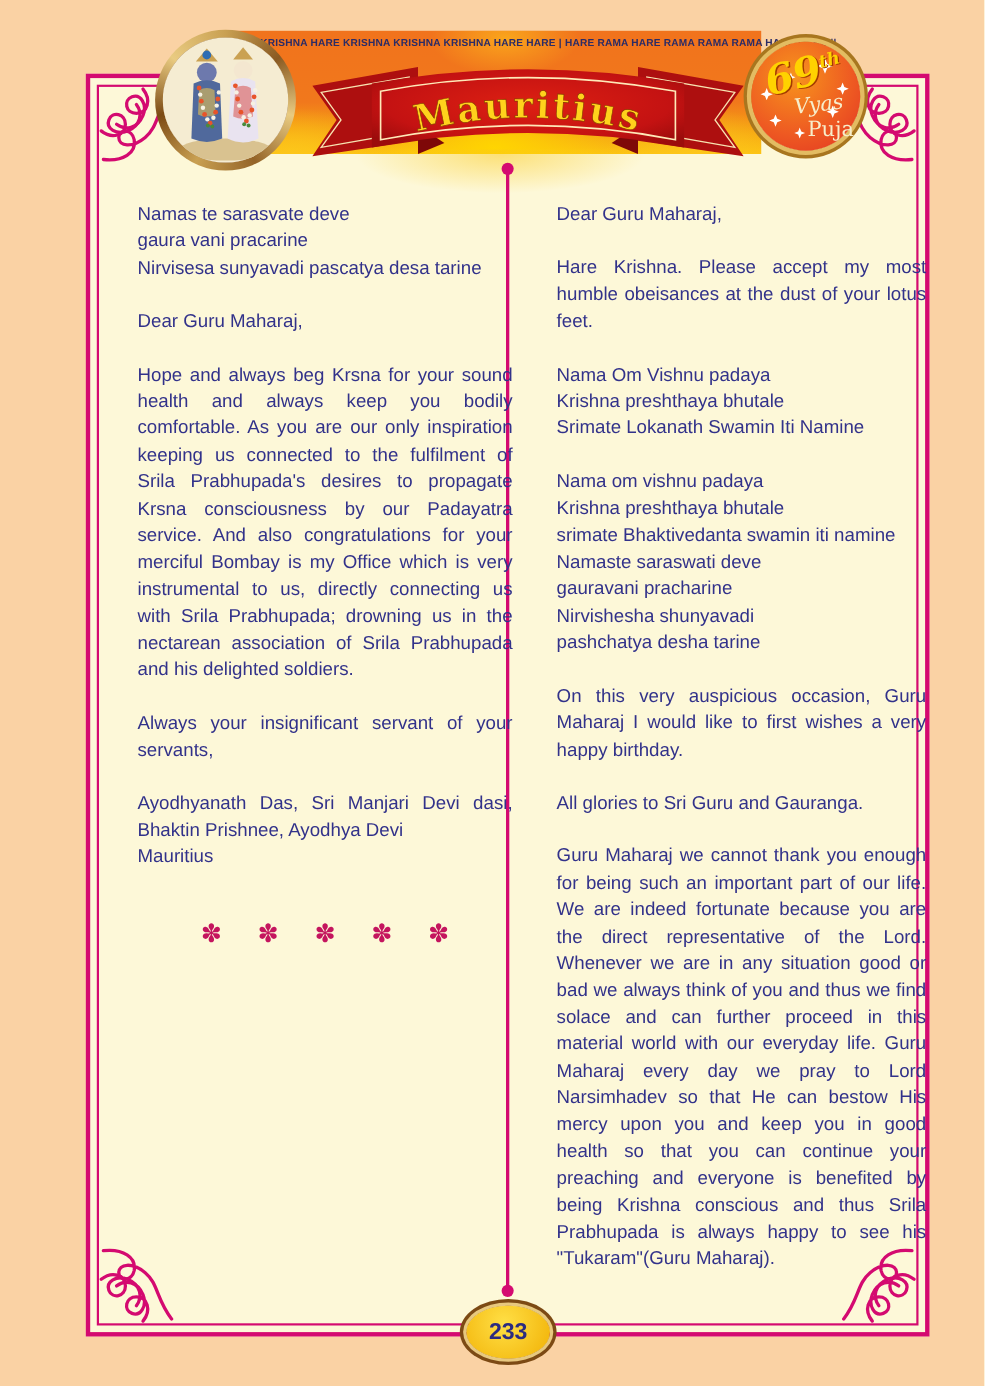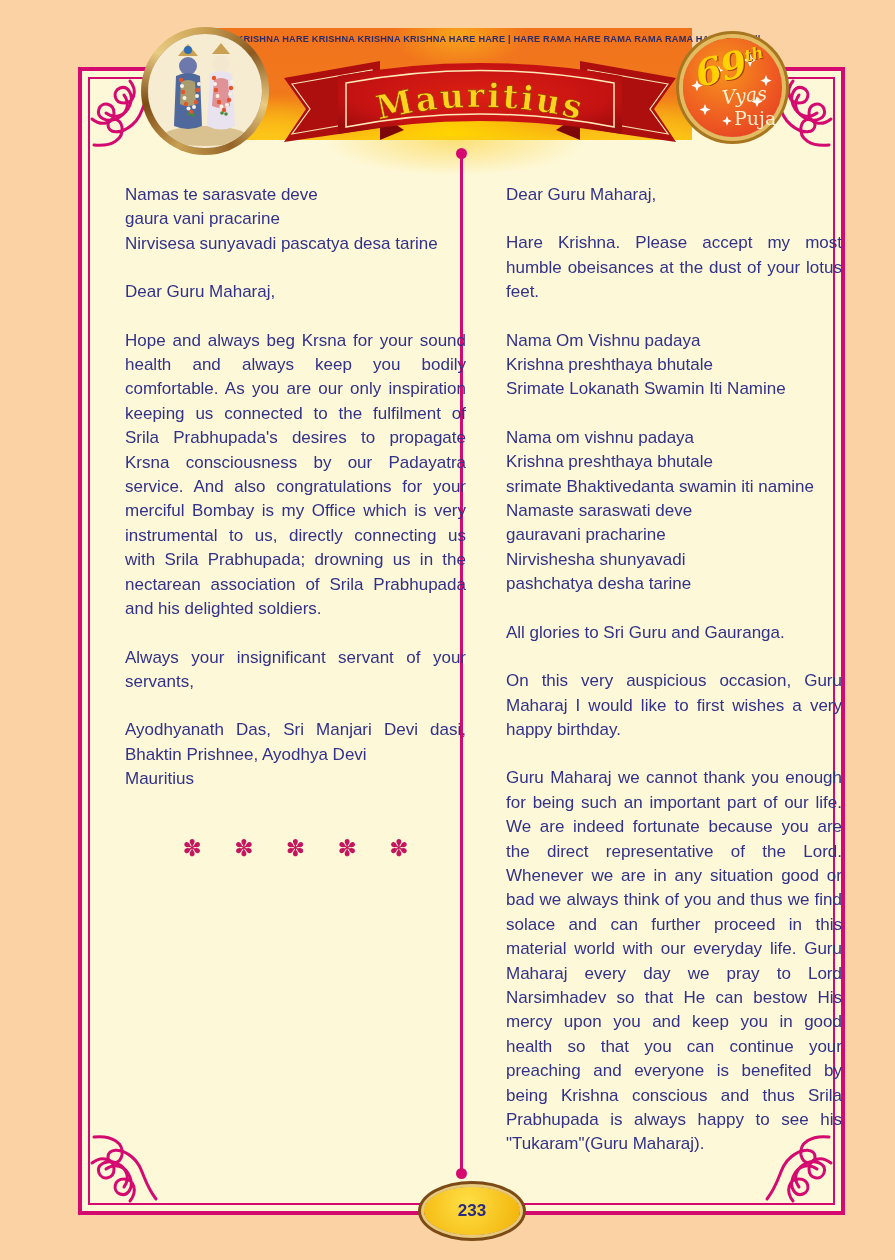--- a/index.html
+++ b/index.html
@@ -62,25 +62,25 @@
   
   .col{position:absolute;top:183px;z-index:5;color:#32328a;font-size:17px;line-height:24.4px;margin-left:20px;}
   .col-left{left:105px;width:341px;}
   .col-right{left:486px;width:336px;}
   .blk{margin:0 0 24px 0;white-space:pre-line;}
   .just{text-align:justify;}
   .stars{margin-top:44px;text-align:center;color:#c4155e;font-size:23px;letter-spacing:13px;
     text-indent:13px;font-weight:bold;}
 
   
-  .pagenum{position:absolute;left:424px;top:1187px;width:96px;height:48px;border-radius:50%;z-index:8;
+  .pagenum{position:absolute;left:424px;top:1187px;width:76px;height:48px;border-radius:50%;z-index:8;
     background:radial-gradient(circle at 45% 32%,#ffdf45,#f3b70d 85%);
     box-shadow:0 0 0 3px #e7c87f, 0 0 0 6px #7c4a14;
     display:flex;align-items:center;justify-content:center;
-    color:#2b2b80;font-weight:bold;font-size:17px;}
+    color:#2b2b80;font-weight:bold;font-size:21px;}
 </style>
 </head>
 <body>
 
 <div id="page">
 
   <div class="panel">
     <svg class="flourish fl-tl" viewBox="0 0 78 78">
       <g fill="none" stroke="#d40a70" stroke-width="3" stroke-linecap="round">
         <path d="M6 44 C 16 52 28 48 28 38 C 28 28 16 26 13 34 C 10 42 20 48 30 44 C 42 39 44 28 38 20"></path>
@@ -232,22 +232,22 @@
     <div class="blk">Nama Om Vishnu padaya
  Krishna preshthaya bhutale
 Srimate Lokanath Swamin Iti Namine</div>
     <div class="blk">Nama om vishnu padaya
 Krishna preshthaya bhutale
 srimate Bhaktivedanta swamin iti namine
 Namaste saraswati deve
 gauravani pracharine
 Nirvishesha shunyavadi
 pashchatya desha tarine</div>
+    <div class="blk just">On this very auspicious occasion, Guru Maharaj I would like to first wishes a very happy birthday.</div>
     <div class="blk">All glories to Sri Guru and Gauranga.</div>
-    <div class="blk just">On this very auspicious occasion, Guru Maharaj I would like to first wishes a very happy birthday.</div>
     <div class="blk just">Guru Maharaj we cannot thank you enough for being such an important part of our life. We are indeed fortunate because you are the direct representative of the Lord. Whenever we are in any situation good or bad we always think of you and thus we find solace and can further proceed in this material world with our everyday life. Guru Maharaj every day we pray to Lord Narsimhadev so that He can bestow His mercy upon you and keep you in good health so that you can continue your preaching and everyone is benefited by being Krishna conscious and thus Srila Prabhupada is always happy to see his "Tukaram"(Guru Maharaj).</div>
   </div>
 
   <div class="pagenum">
     <span>233</span>
   </div>
 
 </div>
 
 </body></html>

